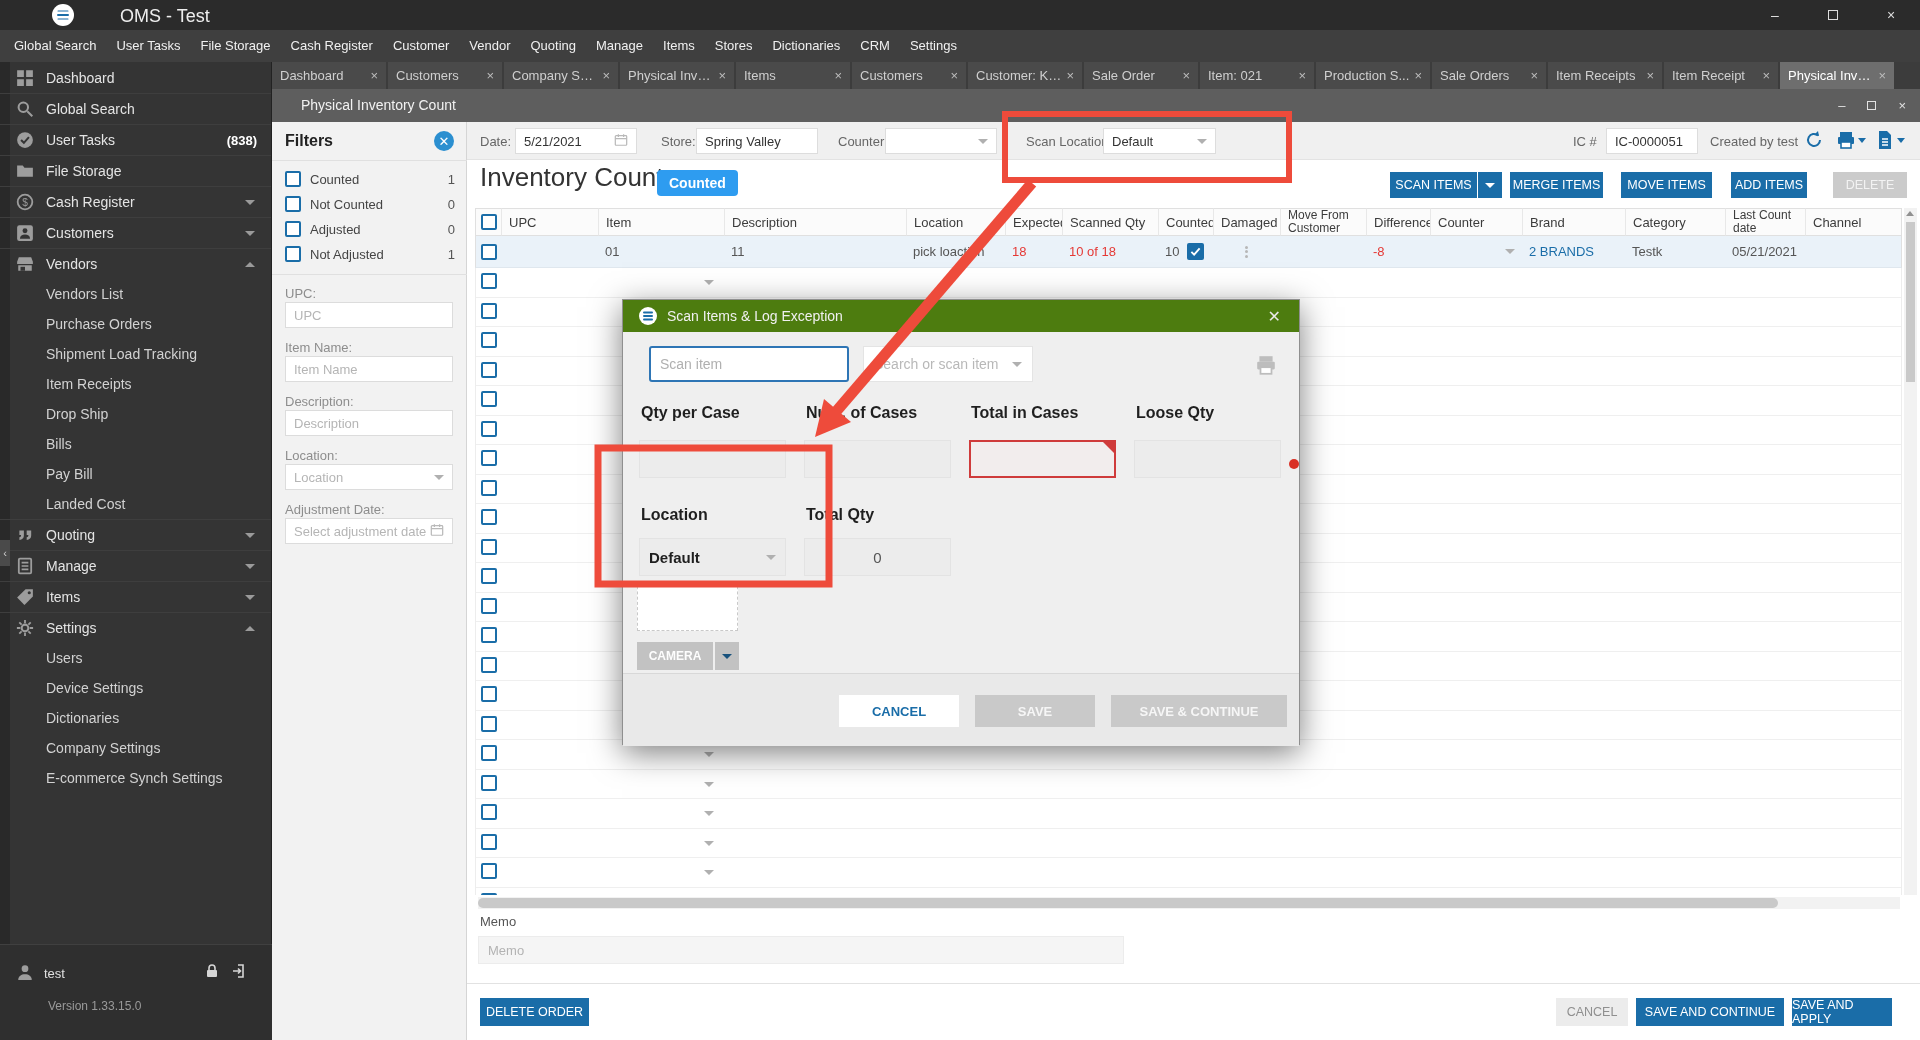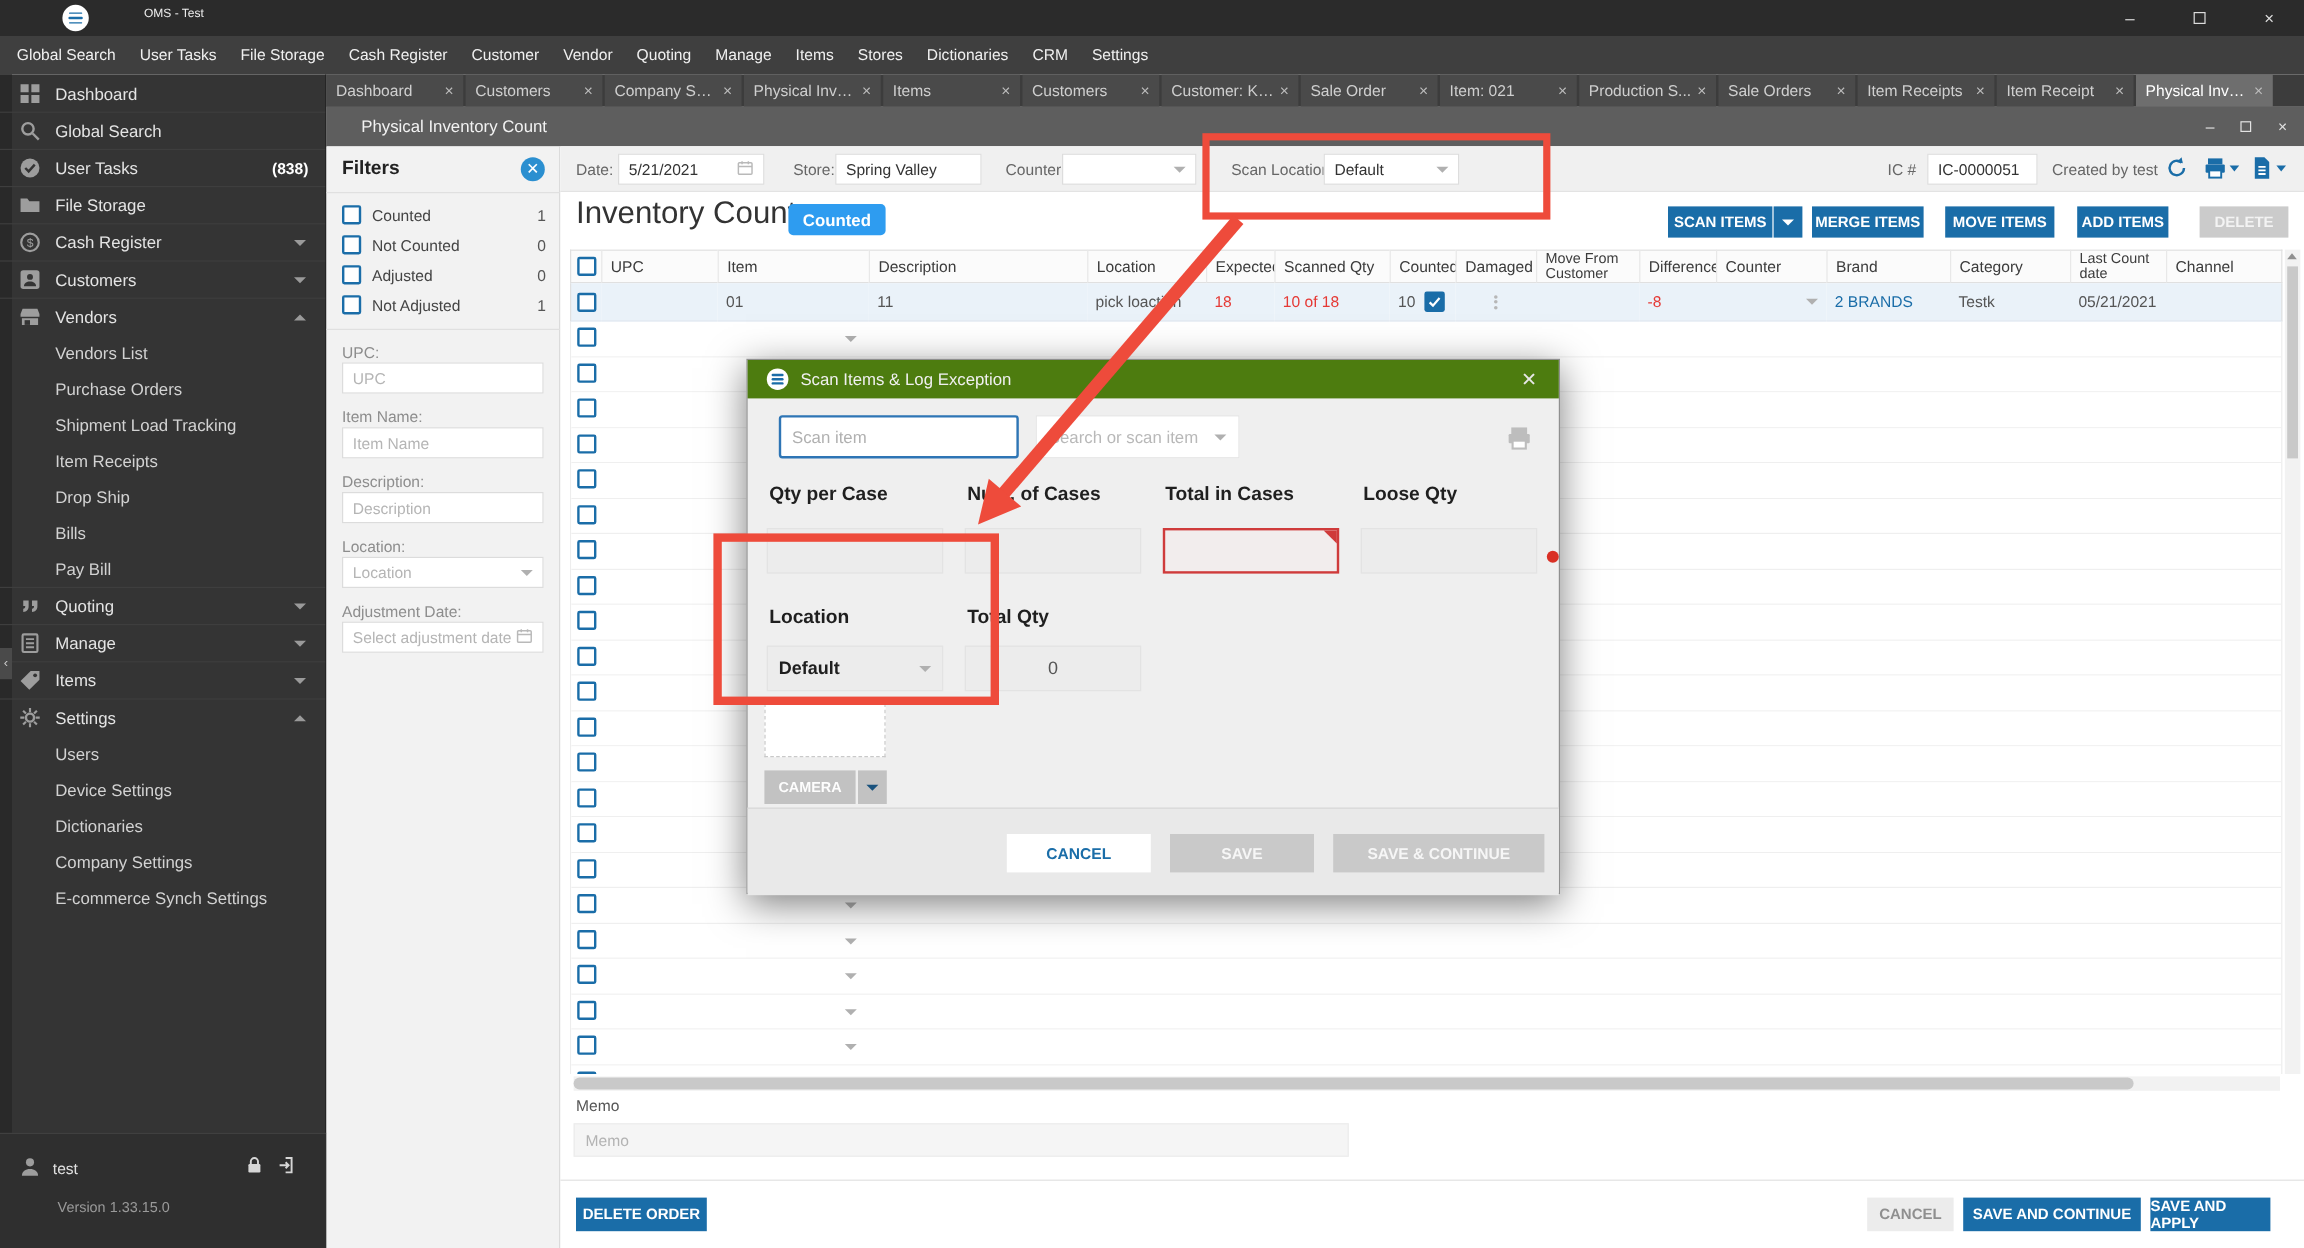--- a/index.html
+++ b/index.html
@@ -7,21 +7,21 @@
   }
   *{box-sizing:border-box; margin:0; padding:0;}
   html,body{width:1920px;height:1040px;overflow:hidden;}
   body{font-family:"Liberation Sans","DejaVu Sans",sans-serif; background:#fff; position:relative;}
   .abs{position:absolute;}
 
   
   .titlebar{left:0;top:0;width:1920px;height:30px;background:#2b2b2b;color:#e8e8e8;display:flex;align-items:center;}
   .applogo{position:absolute;left:52px;top:4px;width:22px;height:22px;border-radius:50%;background:#fff;display:flex;align-items:center;justify-content:center;}
   .applogo i{display:block;width:12px;height:2.5px;background:#1a6da8;border-radius:2px;box-shadow:0 -4px 0 -0.5px #1a6da8, 0 4px 0 -0.5px #1a6da8;}
-  .apptitle{position:absolute;left:120px;top:6px;font-size:10px;color:#eee;text-align:center;}
+  .apptitle{position:absolute;left:120px;top:6px;font-size:18px;color:#eee;text-align:center;}
   .wincontrols{position:absolute;right:0;top:0;height:30px;display:flex;}
   .winbtn{width:58px;height:30px;display:flex;align-items:center;justify-content:center;color:#ddd;font-size:14px;}
   .winbtn .sq{width:10px;height:10px;border:1px solid #ddd;display:inline-block;}
 
   
   .menubar{left:0;top:30px;width:1920px;height:32px;background:#3f3f3f;display:flex;align-items:center;padding-left:4px;}
   .menu-item{color:#f0f0f0;font-size:13px;padding:0 10px;line-height:32px;}
 
   
   .sidebar{left:0;top:62px;width:272px;height:978px;background:#343434;border-right:1px solid #222;}
@@ -75,21 +75,21 @@
   .main{left:467px;top:122px;width:1453px;height:918px;background:#fff;}
   .topstrip{position:absolute;left:0;top:0;width:1453px;height:38px;background:#f0f0f0;border-bottom:1px solid #e3e3e3;}
   .tlabel{position:absolute;top:12px;font-size:13px;color:#666;}
   .tinput{position:absolute;top:6px;height:26px;background:#fff;border:1px solid #ddd;display:flex;align-items:center;padding:0 8px;font-size:13px;color:#333;}
   .tinput .ph{flex:1;}
   .blue-icon svg{width:20px;height:20px;}
   .icaret{width:0;height:0;border-left:4px solid transparent;border-right:4px solid transparent;border-top:5px solid #1a6da8;margin-left:2px;}
 
   .page-title{position:absolute;left:13px;top:40px;font-size:26px;color:#333;}
   .status-badge{position:absolute;left:190px;top:48px;height:26px;padding:0 12px;background:var(--badge);color:#fff;font-weight:bold;font-size:14px;border-radius:4px;display:flex;align-items:center;}
-  .btn{display:flex;align-items:center;justify-content:center;font-size:12.5px;font-weight:bold;color:#fff;background:var(--accent);}
+  .btn{display:flex;align-items:center;justify-content:center;font-size:12.5px;font-weight:normal;color:#fff;background:var(--accent);}
   .btn.disabled{background:#cbcbcb;color:#f3f3f3;}
   .act{position:absolute;top:50px;height:26px;}
 
   
   .grid{display:grid;position:absolute;left:8px;}
   .th{border-top:1px solid #e0e0e0;border-bottom:1px solid #e0e0e0;border-left:1px solid #e8e8e8;background:#fbfbfb;font-size:13px;color:#3c3c3c;padding:2px 7px;display:flex;align-items:center;line-height:13px;}
   .th:first-child{border-left:1px solid #e0e0e0;justify-content:center;}
   .th:last-child{border-right:1px solid #e0e0e0;}
   .td{font-size:13px;color:#555;padding:0 7px;display:flex;align-items:center;background:#eaf2f9;border-bottom:1px solid #dfe7ee;white-space:nowrap;overflow:hidden;}
   .td:first-child{justify-content:center;border-left:1px solid #e0e0e0;}
@@ -248,20 +248,23 @@
       </div>
       <div class="side-row sub">
         <span>Drop Ship</span>
       </div>
       <div class="side-row sub">
         <span>Bills</span>
       </div>
       <div class="side-row sub">
         <span>Pay Bill</span>
       </div>
+      <div class="side-row sub">
+        <span>Landed Cost</span>
+      </div>
       <div class="side-row sep">
         <span class="side-icon"><svg viewBox="0 0 16 16">
             <path fill="#9d9d9d" d="M3 4h4v4c0 3-1.5 4-4 4.5V10c1 0 1.5-.7 1.5-2H3zM9.5 4h4v4c0 3-1.5 4-4 4.5V10c1 0 1.5-.7 1.5-2H9.5z"></path>
           </svg></span>
         <span>Quoting</span>
         <span class="chev down"></span>
       </div>
       <div class="side-row sep">
         <span class="side-icon"><svg viewBox="0 0 16 16">
             <rect x="2.5" y="1.5" width="11" height="13" rx="1" fill="none" stroke="#9d9d9d" stroke-width="1.6"></rect>

